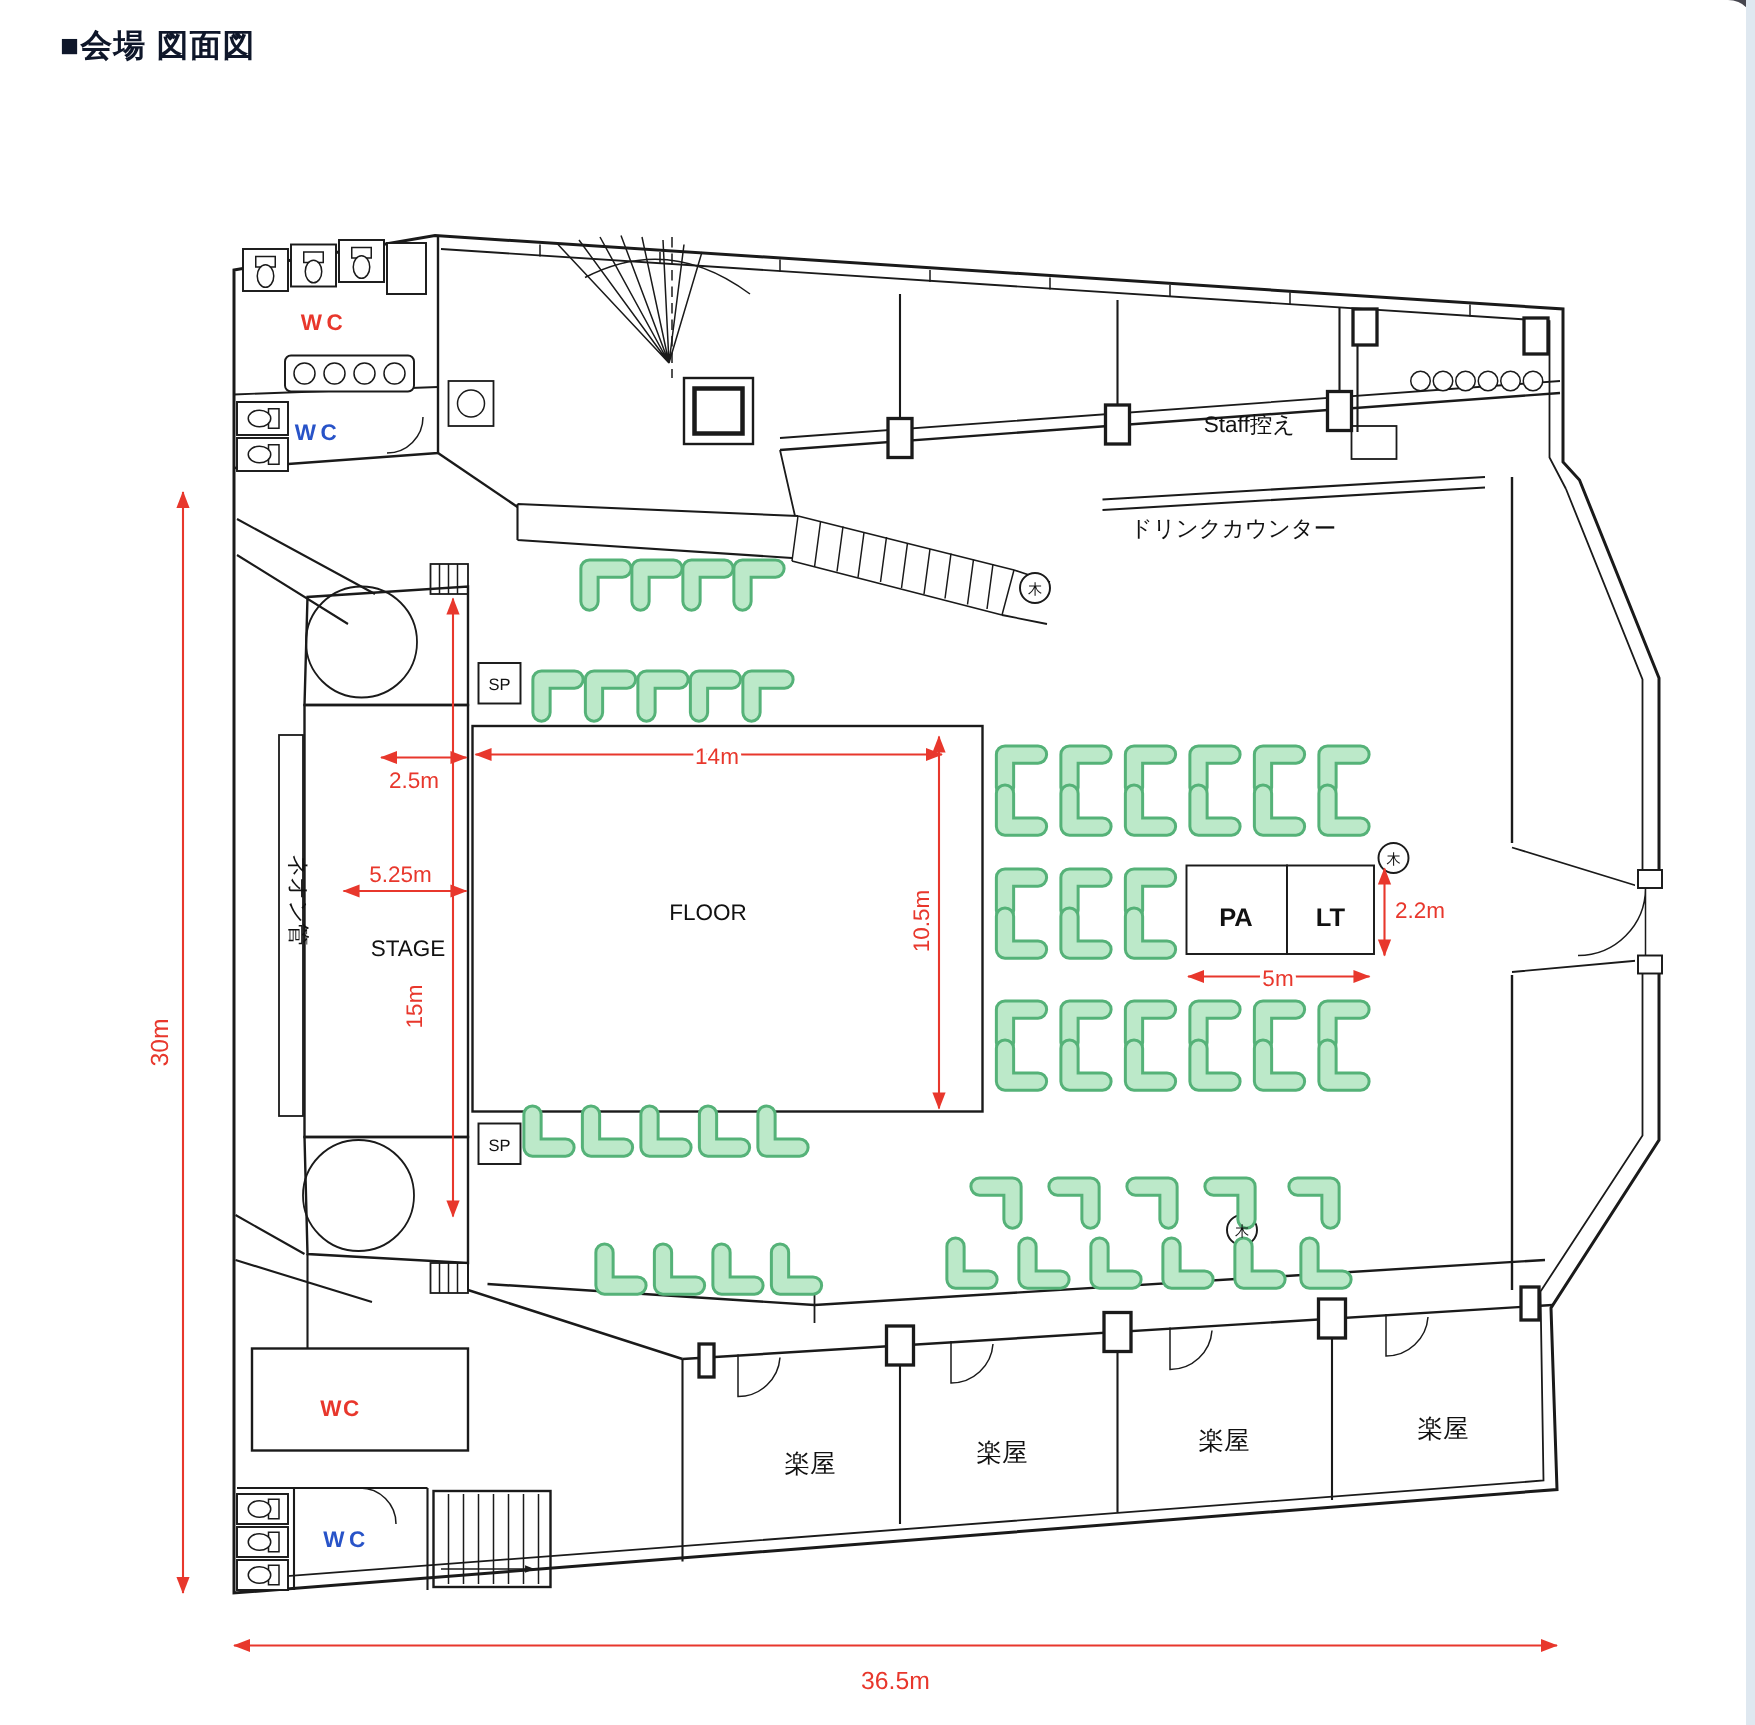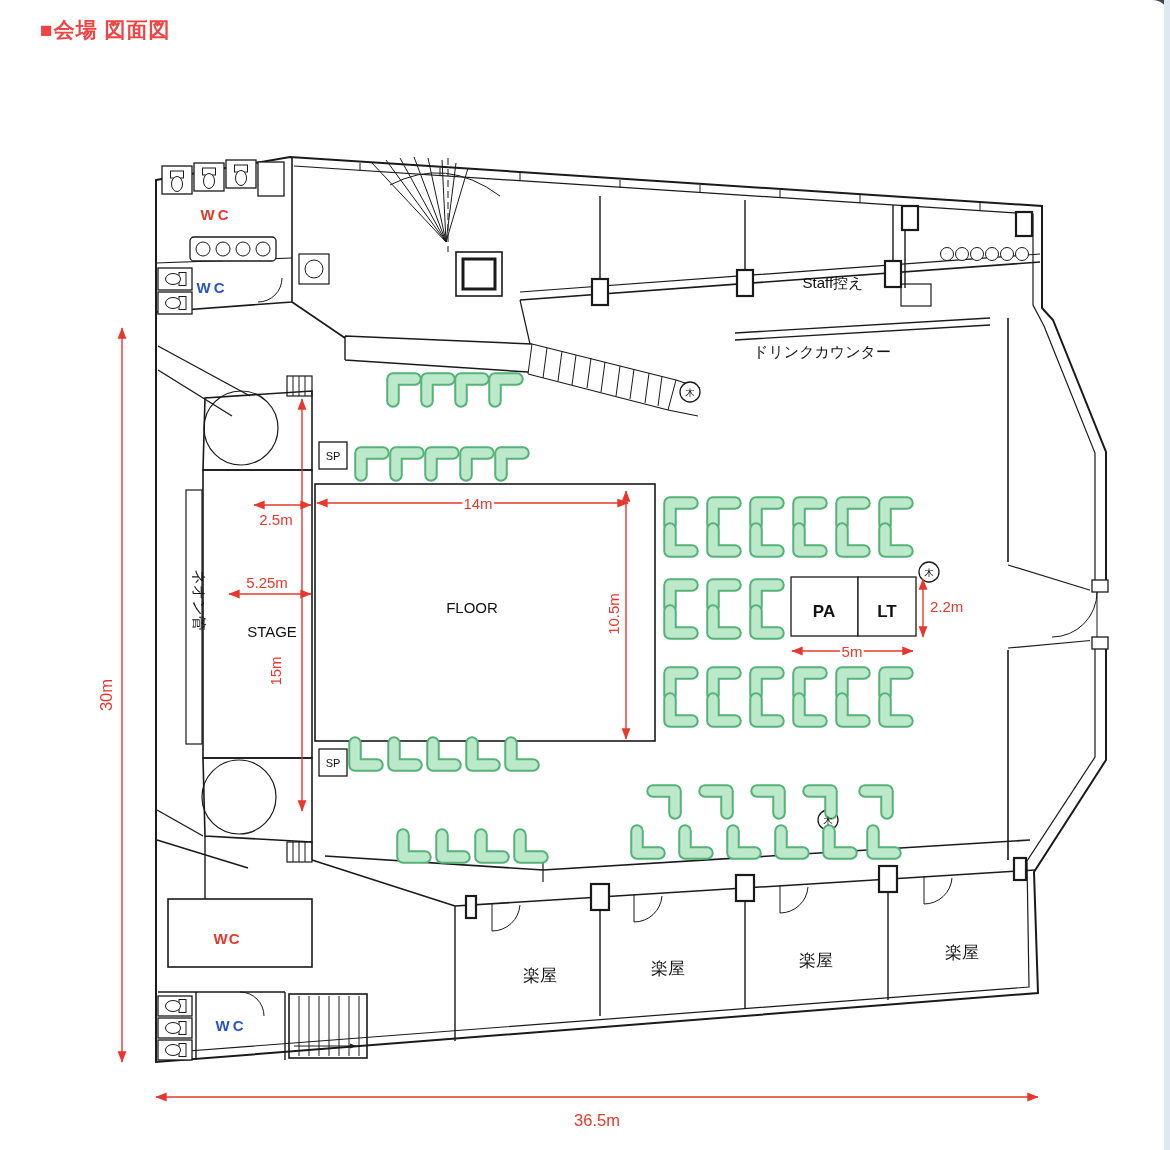--- a/index.html
+++ b/index.html
@@ -1,19 +1,19 @@
 <!DOCTYPE html>
 <html><head>
 <meta charset="utf-8">
 <style>
   html,body{margin:0;padding:0;background:#fff;}
   .page{position:relative;width:1170px;height:1150px;background:#fff;overflow:hidden;
         font-family:"Liberation Sans","DejaVu Sans",sans-serif;}
   .page-title{position:absolute;left:40px;top:16px;margin:0;font-size:21px;font-weight:bold;
-        color:#ef4444;letter-spacing:1px;}
+        color:#0f172a;letter-spacing:1px;}
   .scrollbar{position:absolute;right:0;top:0;width:6px;height:100%;background:#dfe8f0;}
   .corner{position:absolute;top:0;right:0;width:24px;height:24px;background:#46464e;}
   .corner:after{content:"";position:absolute;inset:0;background:#fff;border-top-right-radius:18px;}
   .plan-svg{position:absolute;left:0;top:0;}
   text{font-family:"Liberation Sans","DejaVu Sans",sans-serif;fill:#111;}
   .w2{stroke:#1a1a1a;stroke-width:2;fill:none;stroke-linejoin:miter}
   .w16{stroke:#1a1a1a;stroke-width:1.6;fill:none}
   .w14{stroke:#1a1a1a;stroke-width:1.4;fill:none}
   .w12{stroke:#1a1a1a;stroke-width:1.2;fill:none}
   .w1{stroke:#1a1a1a;stroke-width:1;fill:none}

